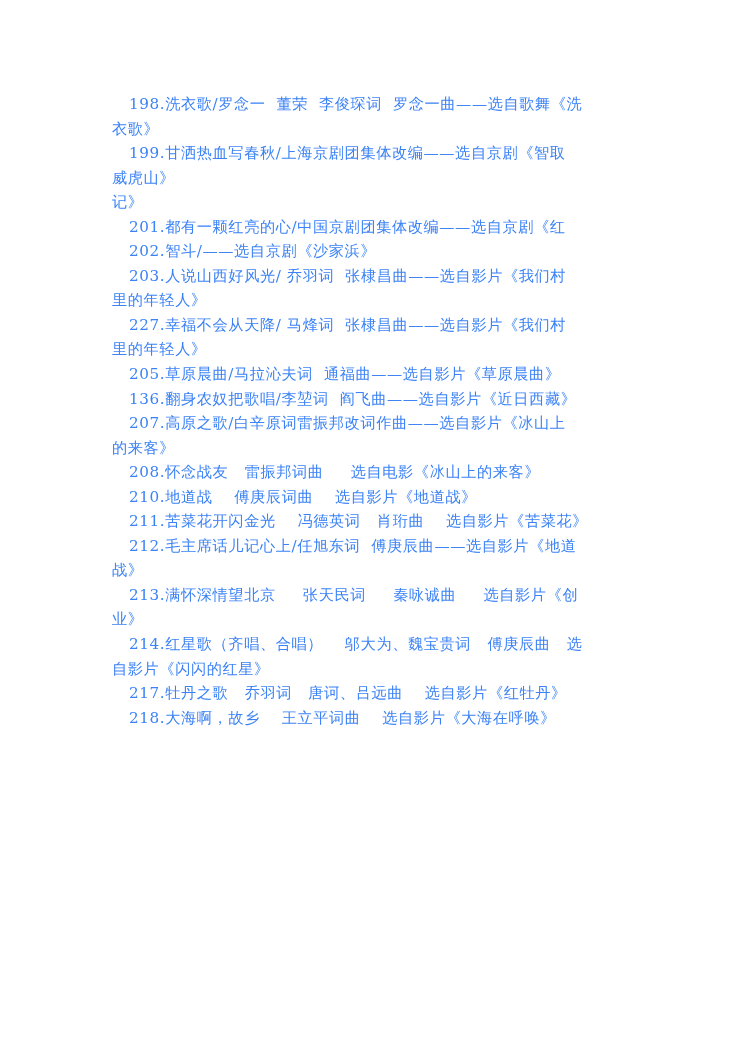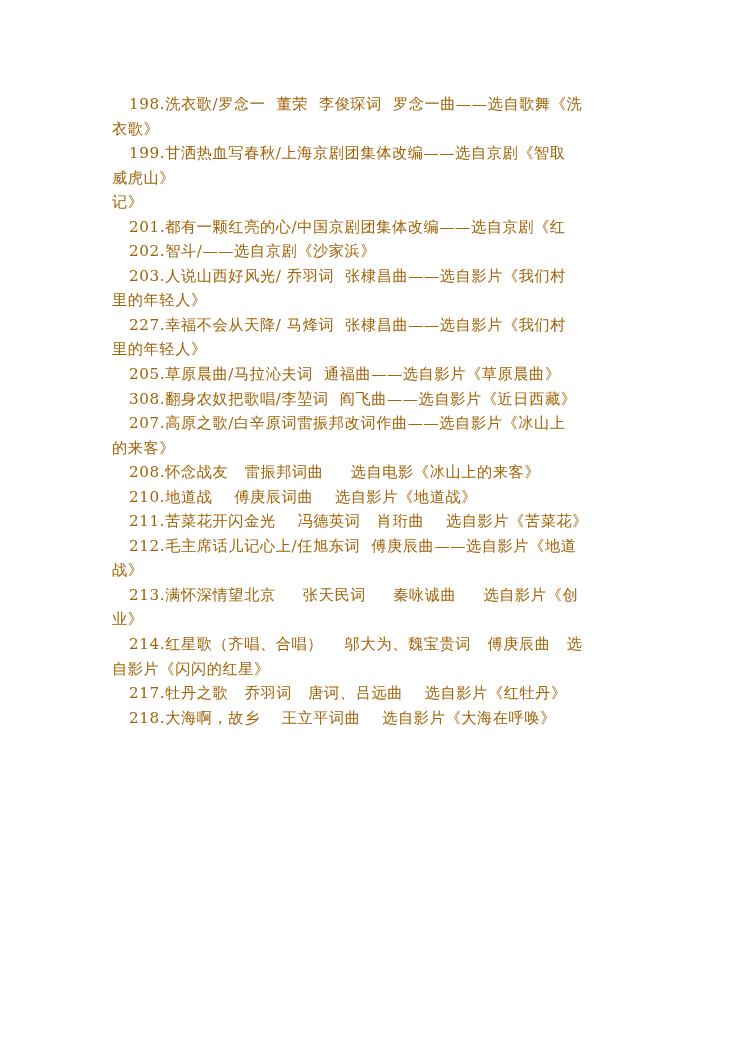--- a/index.html
+++ b/index.html
@@ -1,20 +1,20 @@
 <!DOCTYPE html>
 <html><head>
 <meta charset="utf-8">
 <style>
   html, body { margin:0; padding:0; background:#ffffff; }
   body { width:750px; height:1061px; position:relative; overflow:hidden; }
   .page {
     position:absolute; left:112px; top:92px; width:520px;
     font-family:"DejaVu Serif","Liberation Serif",serif;
-    font-size:15.2px; color:#a16207;
+    font-size:15.2px; color:#3b82f6;
   }
   .entry { margin:0; }
   .line { display:block; height:24.55px; line-height:24.55px; white-space:pre; letter-spacing:0.6px; }
   .line.first { padding-left:17px; }
 </style>
 </head>
 <body>
 
 <div class="page">
   <div class="entry">
@@ -39,21 +39,21 @@
     <span class="line">里的年轻人》</span>
   </div>
   <div class="entry">
     <span class="line first">227.幸福不会从天降/ 马烽词  张棣昌曲——选自影片《我们村</span>
     <span class="line">里的年轻人》</span>
   </div>
   <div class="entry">
     <span class="line first">205.草原晨曲/马拉沁夫词  通福曲——选自影片《草原晨曲》</span>
   </div>
   <div class="entry">
-    <span class="line first">308.翻身农奴把歌唱/李堃词  阎飞曲——选自影片《近日西藏》</span>
+    <span class="line first">136.翻身农奴把歌唱/李堃词  阎飞曲——选自影片《近日西藏》</span>
   </div>
   <div class="entry">
     <span class="line first">207.高原之歌/白辛原词雷振邦改词作曲——选自影片《冰山上</span>
     <span class="line">的来客》</span>
   </div>
   <div class="entry">
     <span class="line first">208.怀念战友   雷振邦词曲     选自电影《冰山上的来客》</span>
   </div>
   <div class="entry">
     <span class="line first">210.地道战    傅庚辰词曲    选自影片《地道战》</span>

